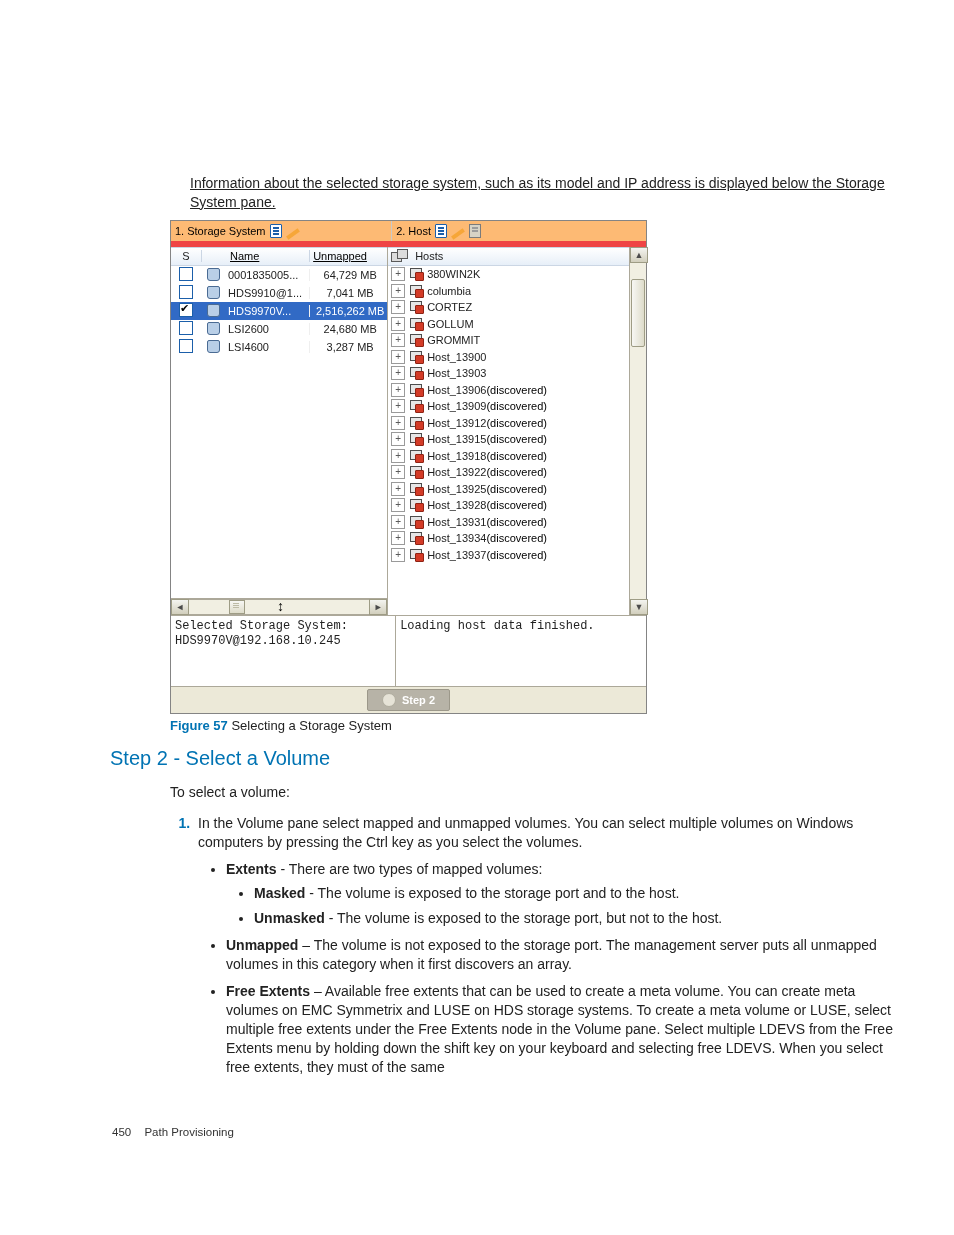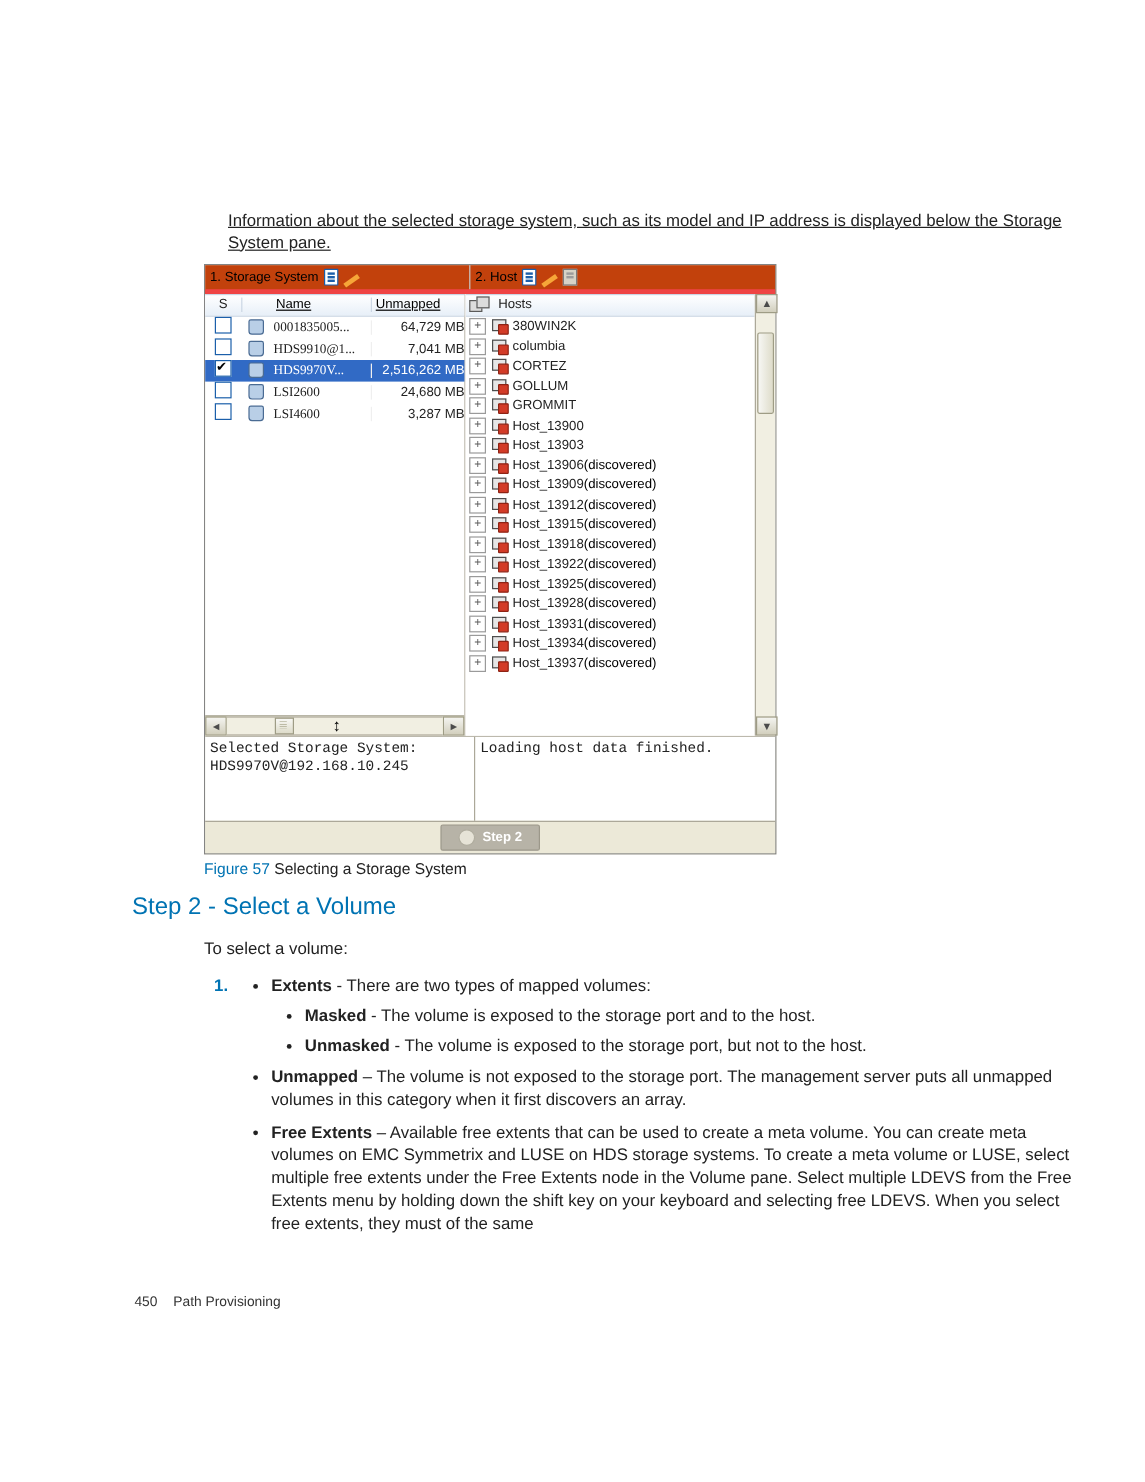--- a/index.html
+++ b/index.html
@@ -29,22 +29,22 @@
     margin-left: 60px;
     width: 475px;
     border: 1px solid #848484;
     background: #ece9d8;
     font-family: Tahoma, Arial, sans-serif;
     font-size: 11px;
   }
   .shot-top {
     display: flex;
     height: 20px;
-    background: #c2410c;
-    border-bottom: 4px solid #ef4444;
+    background: #fdba74;
+    border-bottom: 6px solid #ef4444;
   }
   .top-half {
     display: flex;
     align-items: center;
     gap: 4px;
     padding-left: 4px;
     flex: 1;
   }
   .top-half.storage { flex: 0 0 45.5%; border-right: 1px solid #c9c9c9; }
   .top-half.host    { flex: 1; }
@@ -93,22 +93,22 @@
   }
   .col-s{width:30px;border-right:1px solid #cbd6e4;text-align:center;}
   .col-i{width:24px;border-right:1px solid #cbd6e4;}
   .col-name{flex:1;border-right:1px solid #cbd6e4;padding-left:3px;color:#000;text-decoration:underline;}
   .col-unm{width:74px;padding-left:3px;color:#000;text-decoration:underline;}
   .storage-rows{flex:1;}
   .srow{display:flex;height:18px;align-items:center;font-size:11px;}
   .srow.sel{background:#316ac5;color:#fff;}
   .srow .cell-s{width:30px;text-align:center;}
   .srow .cell-i{width:24px;display:flex;align-items:center;justify-content:center;}
-  .srow .cell-name{flex:1;padding-left:3px;border-right:1px solid #efefef;overflow:hidden;white-space:nowrap;font-family:Liberation Serif, serif;}
-  .srow .cell-unm{width:74px;padding-left:3px;text-align:right;}
+  .srow .cell-name{flex:1;padding-left:3px;border-right:1px solid #efefef;overflow:hidden;white-space:nowrap;}
+  .srow .cell-unm{width:74px;padding-left:3px;text-align:center;}
   .sbox{width:12px;height:12px;border:1px solid #1b5faa;background:#fff;display:inline-block;position:relative;}
   .sbox.checked::after{content:"✔";position:absolute;left:0;top:-2px;font-size:11px;color:#000;}
   .ico-cyl{width:11px;height:11px;background:#b9cfe7;border:1px solid #4a6b93;border-radius:2px 2px 3px 3px;}
   .storage-scroll{height:16px;border-top:1px solid #aca899;display:flex;align-items:center;background:#ece9d8;}
   .sb-btn{width:16px;height:14px;background:linear-gradient(#f4f4f0,#d2cfbd);border:1px solid #9e9c85;display:flex;align-items:center;justify-content:center;font-size:9px;color:#4b4b4b;}
   .sb-track{flex:1;background:#f1efe2;height:14px;position:relative;border-top:1px solid #aca899;border-bottom:1px solid #aca899;}
   .sb-thumb{position:absolute;left:40px;top:0;width:14px;height:12px;background:linear-gradient(#f7f7f4,#dedcca);border:1px solid #9e9c85;}
   .sb-grip{position:absolute;left:44px;top:3px;width:6px;height:6px;background:repeating-linear-gradient(#bdbba6,#bdbba6 1px,transparent 1px,transparent 2px);}
   .resize-cursor{position:absolute;left:88px;top:-2px;font-size:14px;color:#000;pointer-events:none;}
 
@@ -135,21 +135,21 @@
   .shot-bottom{display:flex;height:26px;background:#ece9d8;border-top:1px solid #aca899;}
   .bot-half{flex:1;display:flex;align-items:center;justify-content:center;}
   .bot-half.l{width:45.5%;flex:0 0 45.5%;border-right:1px solid #aca899;}
   .step-btn{background:#4a6a95;color:#fff;font-size:11px;font-weight:bold;padding:3px 14px;border:1px solid #2a4568;border-radius:2px;display:flex;align-items:center;gap:6px;}
   .step-btn.dis{background:#b7b3a7;color:#fff;border-color:#9c988a;}
   .step-btn .dot{width:12px;height:12px;border-radius:50%;background:radial-gradient(circle at 30% 30%,#cfe6b4,#4f8a1f);}
   .step-btn.dis .dot{background:#e6e3d7;border:1px solid #b0ad9f;}
 
   
   .caption{margin-left:60px;margin-top:4px;font-size:13px;}
-  .caption .fig{color:#0073b3;font-weight:normal;}
+  .caption .fig{color:#0073b3;font-weight:bold;}
   .h2{color:#0073b3;font-size:20px;margin-top:14px;margin-bottom:6px;}
   .bodytext{margin-left:60px;font-size:14px;}
   ol.num{margin:8px 0 0 60px;padding-left:24px;font-size:14px;}
   ol.num>li::marker{color:#0073b3;font-weight:bold;}
   ol.num>li{padding-left:4px;line-height:1.35;}
   ul.b1{list-style:disc;margin:8px 0 0 0;padding-left:28px;}
   ul.b1>li{margin-bottom:8px;line-height:1.35;}
   ul.b2{list-style:disc;margin:6px 0 6px 0;padding-left:28px;}
   ul.b2>li{margin-bottom:6px;}
   .bold{font-weight:bold;}
@@ -433,20 +433,21 @@
     <span class="fig">Figure 57</span>
     <span>Selecting a Storage System</span>
   </div>
 
   <div class="h2">Step 2 - Select a Volume</div>
 
   <p class="bodytext">To select a volume:</p>
 
   <ol class="num">
     <li>
+      <span>In the Volume pane select mapped and unmapped volumes. You can select multiple volumes on Windows computers by pressing the Ctrl key as you select the volumes.</span>
       <ul class="b1">
         <li>
           <span class="bold">Extents</span><span> - There are two types of mapped volumes:</span>
           <ul class="b2">
             <li><span class="bold">Masked</span><span> - The volume is exposed to the storage port and to the host.</span></li>
             <li><span class="bold">Unmasked</span><span> - The volume is exposed to the storage port, but not to the host.</span></li>
           </ul>
         </li>
         <li><span class="bold">Unmapped</span><span> – The volume is not exposed to the storage port. The management server puts all unmapped volumes in this category when it first discovers an array.</span></li>
         <li><span class="bold">Free Extents</span><span> – Available free extents that can be used to create a meta volume. You can create meta volumes on EMC Symmetrix and LUSE on HDS storage systems. To create a meta volume or LUSE, select multiple free extents under the Free Extents node in the Volume pane. Select multiple LDEVS from the Free Extents menu by holding down the shift key on your keyboard and selecting free LDEVS. When you select free extents, they must of the same</span></li>

